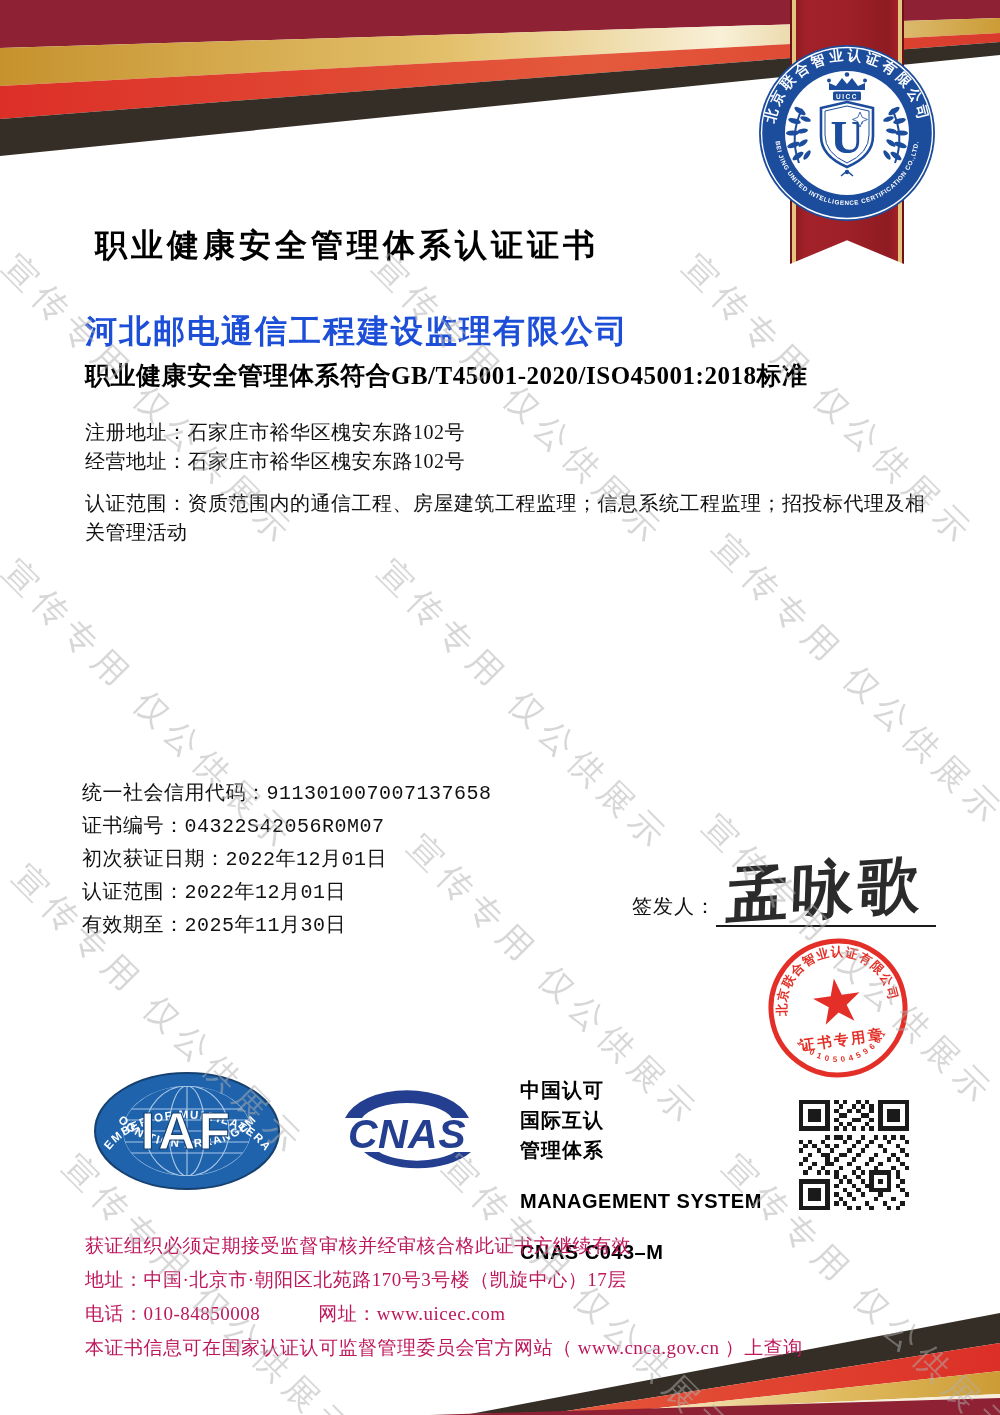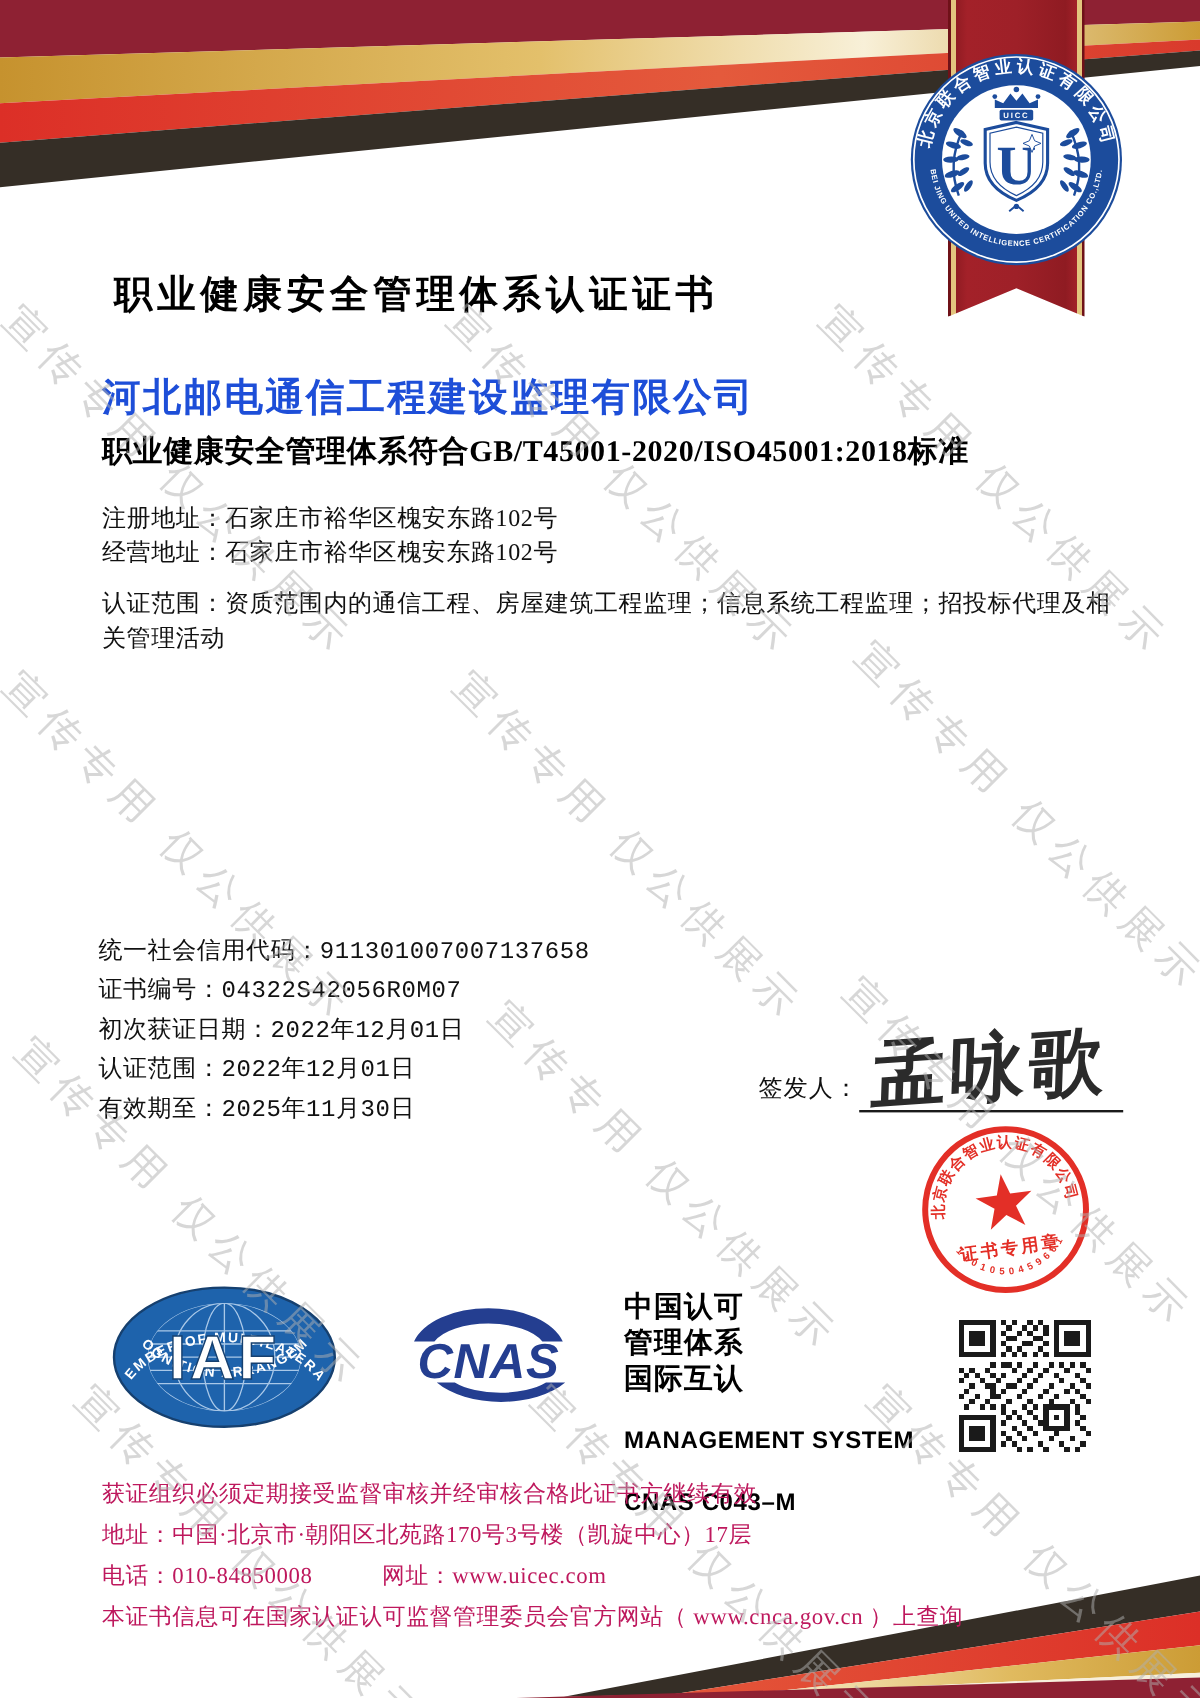--- a/index.html
+++ b/index.html
@@ -35,21 +35,21 @@
     position:absolute; left:700px; top:848px; width:250px; text-align:center; z-index:2;
     font-size:62px; font-weight:bold; color:#2b2b2b; letter-spacing:4px;
     transform:rotate(-4deg) skewX(-6deg); font-family:"DejaVu Serif","Liberation Serif",serif;
   }
   .signature-line { position:absolute; left:716px; top:925px; width:220px; height:2px; background:#1a1a1a; z-index:2; }
   .stamp { position:absolute; left:763px; top:933px; width:150px; height:150px; z-index:5; transform:rotate(-8deg); opacity:0.94; }
   
   .iaf-logo  { position:absolute; left:93px;  top:1071px; width:188px; height:120px; z-index:2; }
   .cnas-logo { position:absolute; left:328px; top:1072px; width:158px; height:118px; z-index:2; }
   .acc-text  { position:absolute; left:520px; top:1075px; z-index:2; }
-  .acc-text .cn { font-size:24px; font-weight:bold; line-height:30px; font-family:"Liberation Sans","DejaVu Sans",sans-serif; letter-spacing:1px; color:#000; }
+  .acc-text .cn { font-size:20px; font-weight:bold; line-height:30px; font-family:"Liberation Sans","DejaVu Sans",sans-serif; letter-spacing:1px; color:#000; }
   .acc-text .en { font-size:20px; font-weight:bold; line-height:30px; font-family:"Liberation Sans","DejaVu Sans",sans-serif; letter-spacing:0.5px; color:#000;margin-top:21px; }
   .qr { position:absolute; left:798px; top:1100px; width:112px; height:110px; z-index:2; }
   
   .footer { position:absolute; left:85px; top:1235px; width:880px; z-index:2; }
   .footer .line { font-size:19px; line-height:21px; letter-spacing:0.5px; margin-bottom:13px; color:#be185d; }
   .footer .phone-row span { display:inline-block; }
   .footer .phone-row .gap { width:58px; }
   
   .watermark-layer { position:absolute; inset:0; z-index:8; pointer-events:none; }
   .wm {
@@ -211,22 +211,22 @@
   </svg>
 
   <svg class="cnas-logo" viewBox="0 0 158 118">
     <path d="M17,46 A64,37 0 0 1 141,46 L124,46 A48,23 0 0 0 34,46 Z" fill="#243E90"></path>
     <path d="M143,80 A64,36 0 0 1 36,80 L51,80 A47,21 0 0 0 127,80 Z" fill="#243E90"></path>
     <text x="79" y="76" font-size="41" font-weight="bold" font-style="italic" fill="#243E90" text-anchor="middle" letter-spacing="0.5" font-family="Liberation Sans,sans-serif">CNAS</text>
   </svg>
 
   <div class="acc-text">
     <div class="cn">中国认可</div>
+    <div class="cn">国际互认</div>
     <div class="cn">管理体系</div>
-    <div class="cn">国际互认</div>
     <div class="en">MANAGEMENT SYSTEM</div>
     <div class="en">CNAS C043–M</div>
   </div>
 
   <svg class="qr" viewBox="0 0 25 25" shape-rendering="crispEdges">
     <rect x="0" y="0" width="25" height="25" fill="#ffffff"></rect>
     <g fill="#1a1a1a">
       <rect x="0" y="0" width="7" height="7"></rect>
         <rect x="1" y="1" width="5" height="5" fill="#fff"></rect>
         <rect x="2" y="2" width="3" height="3"></rect>

